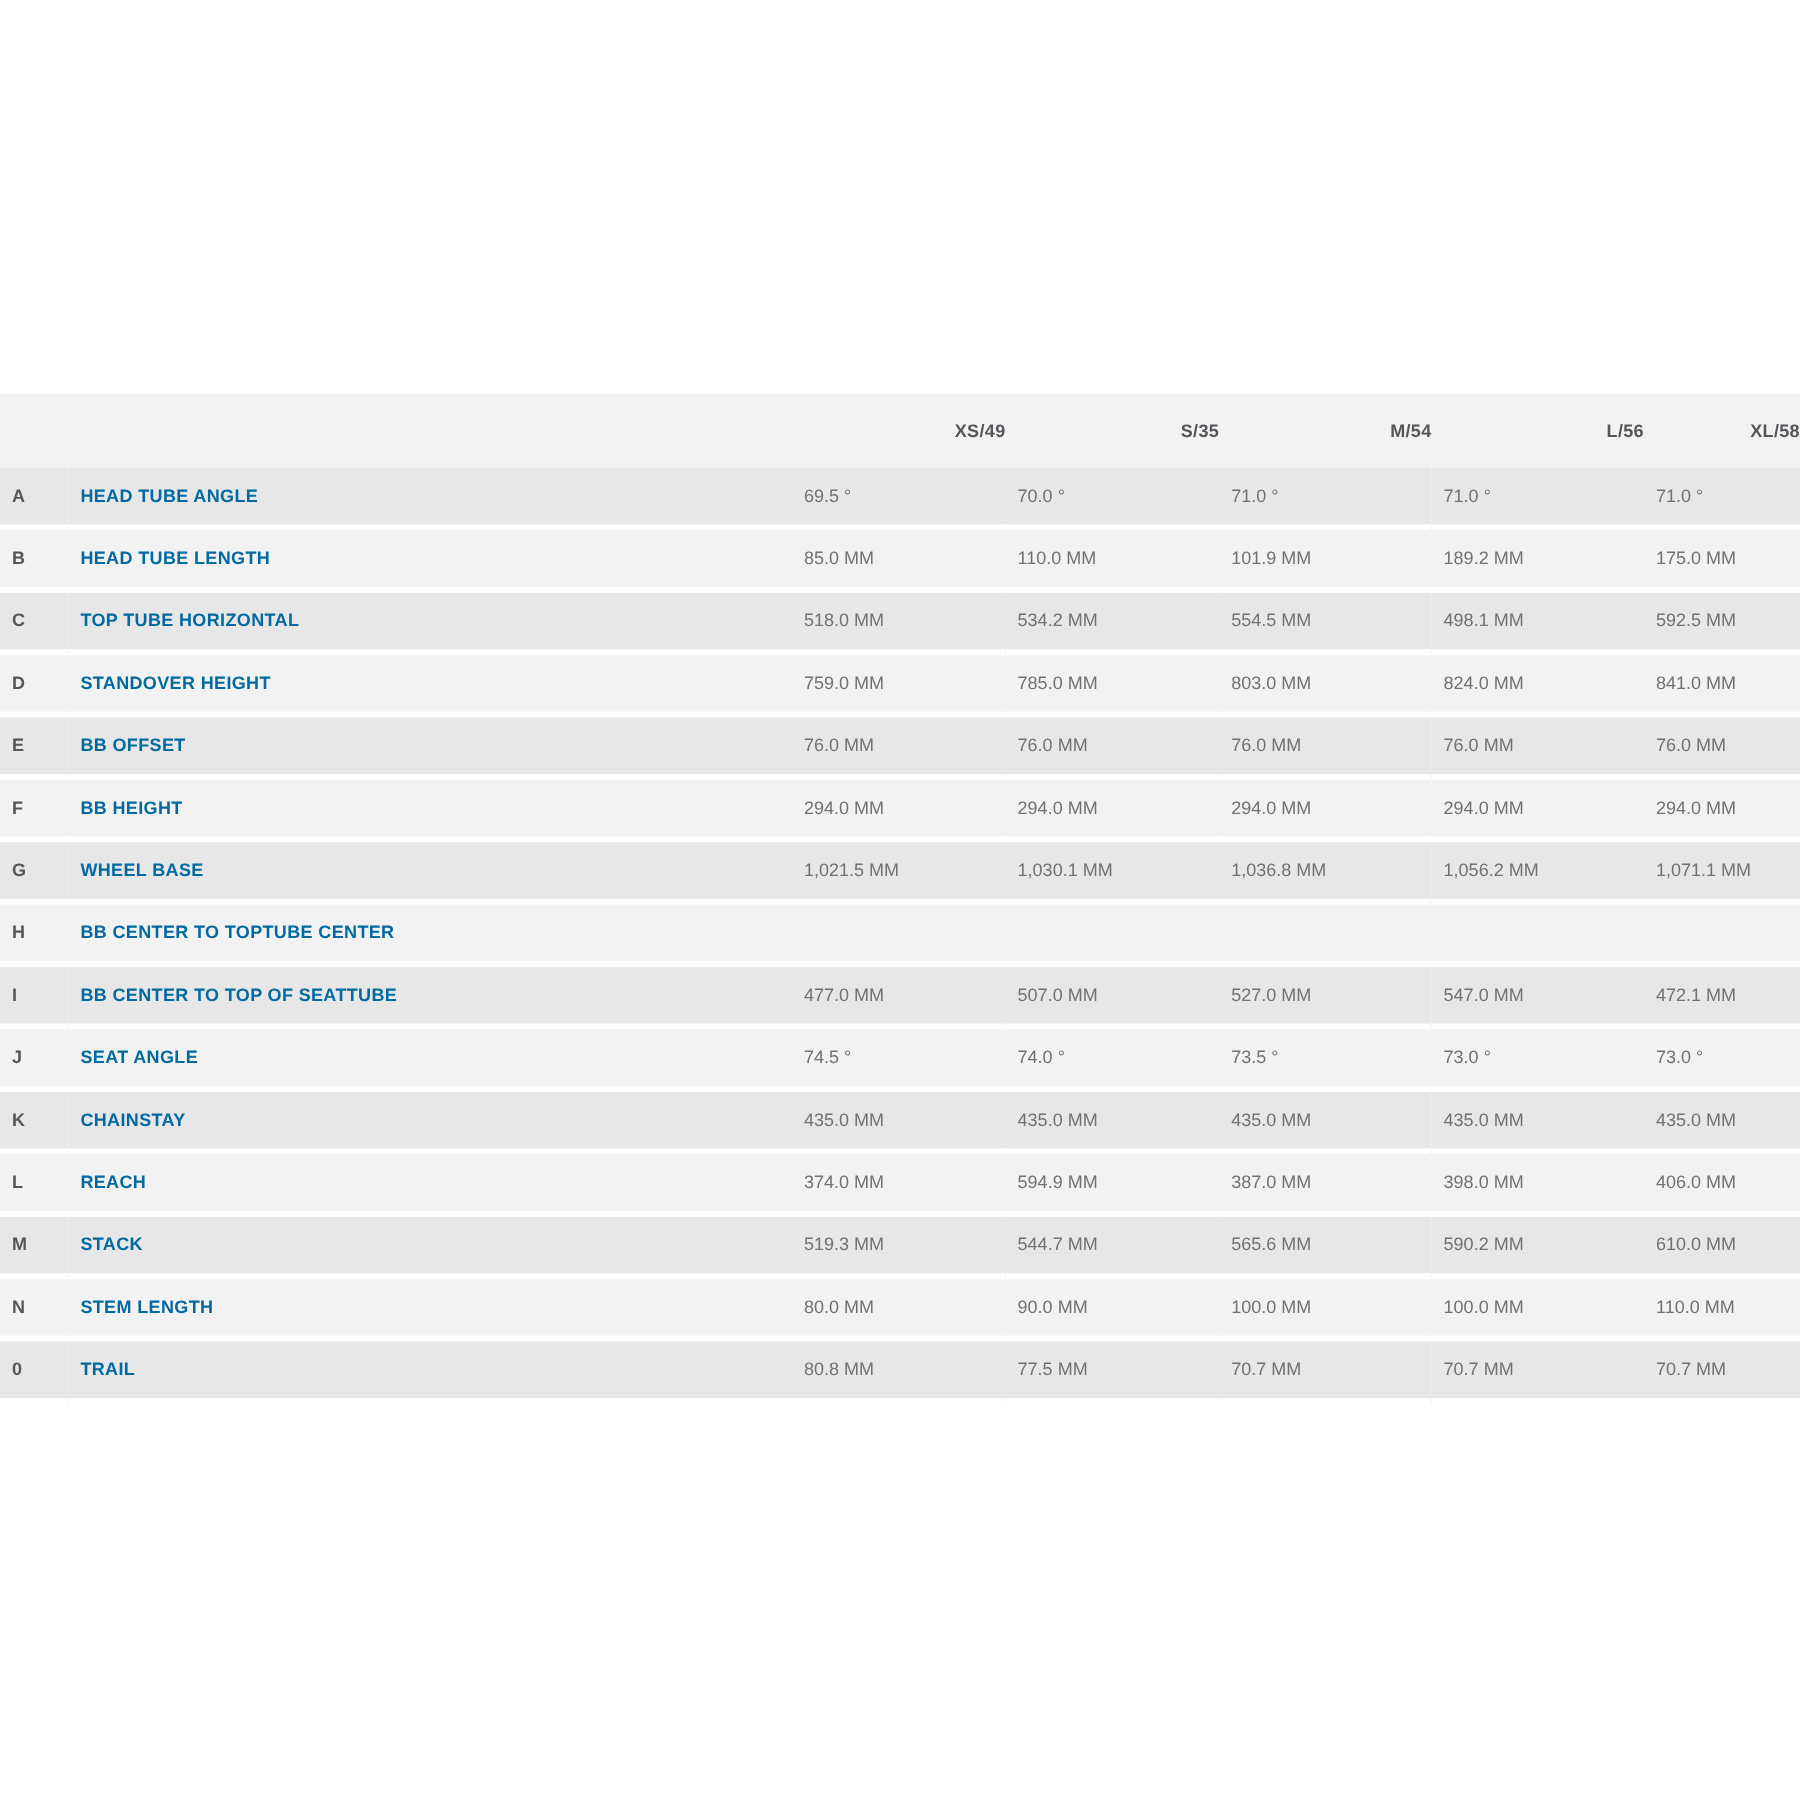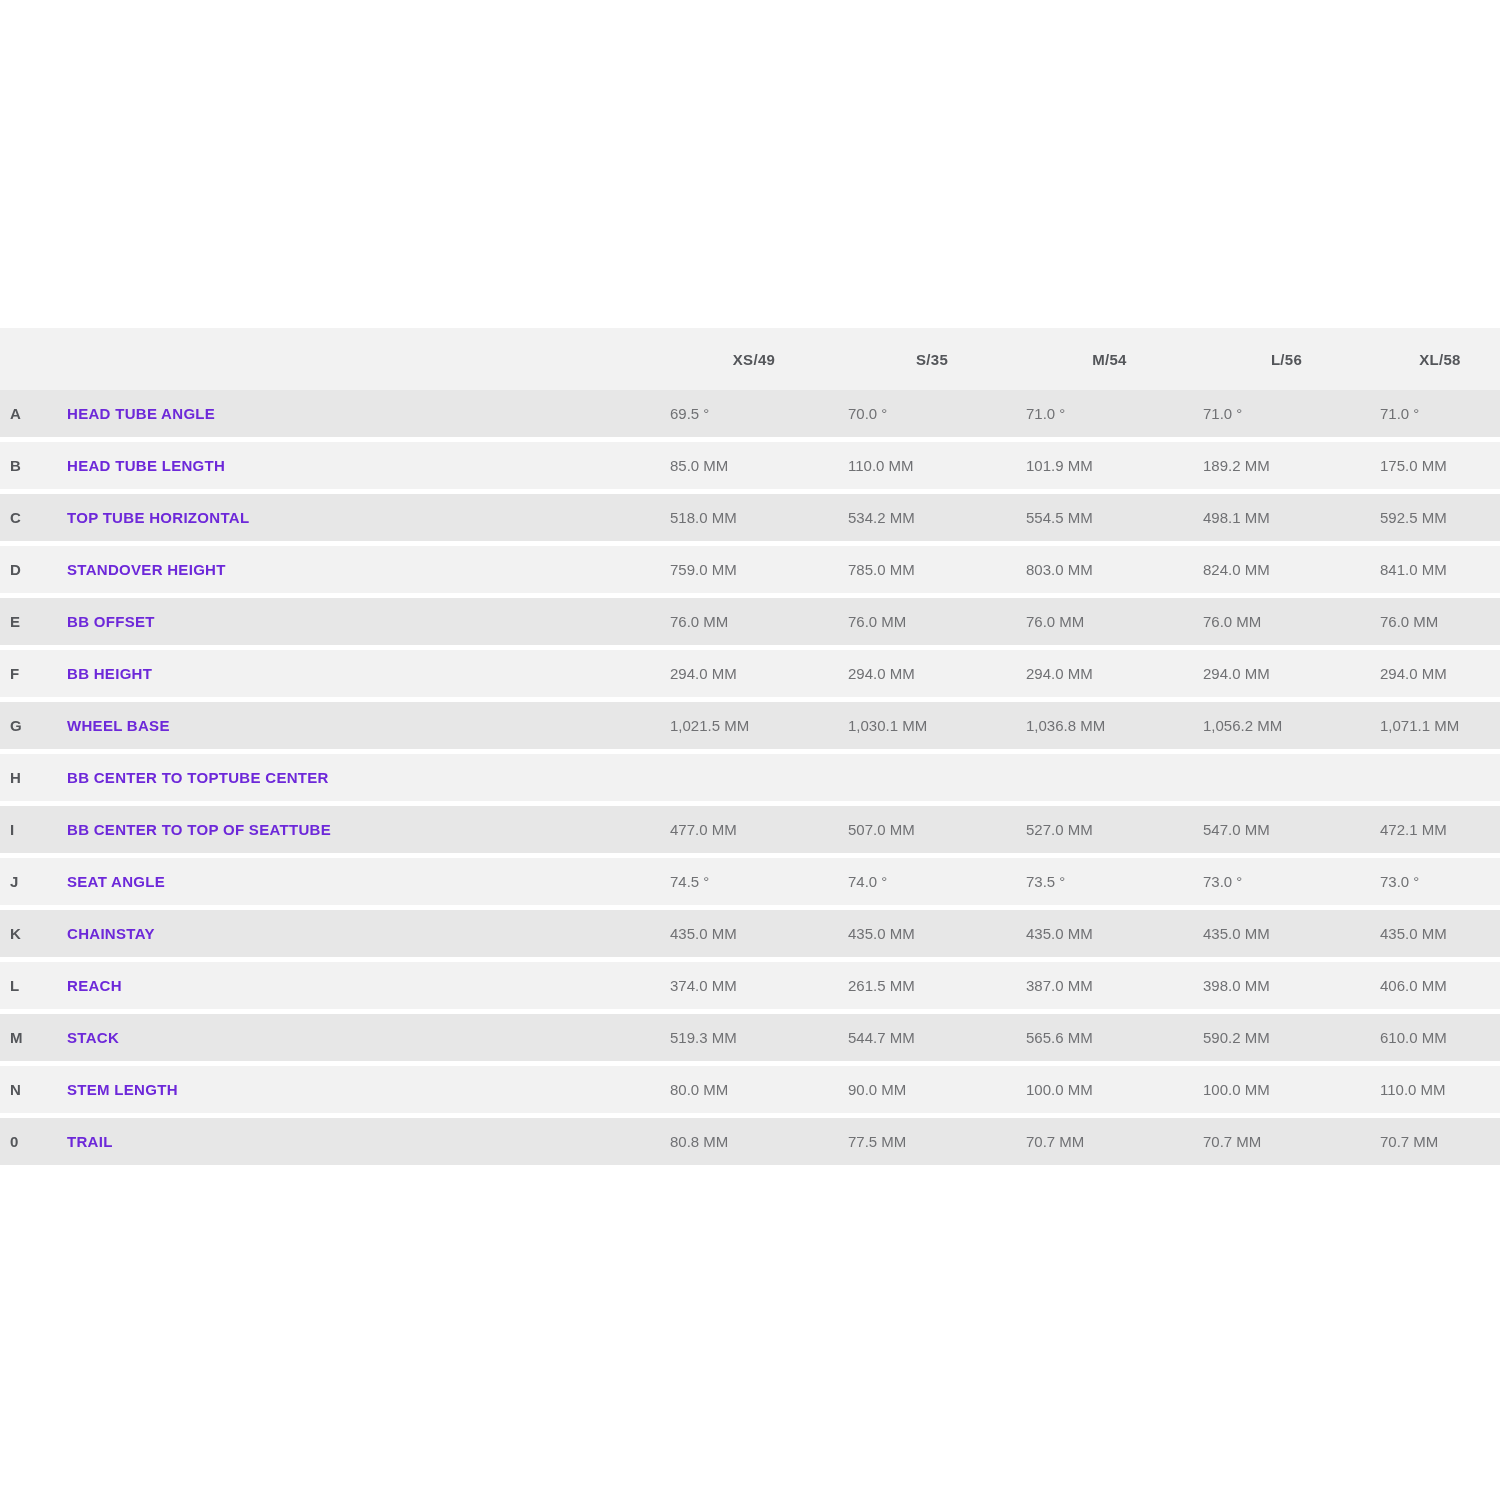--- a/index.html
+++ b/index.html
@@ -28,21 +28,21 @@
   }
   table.geo col.c-letter { width: 57px; }
   table.geo col.c-label  { width: 603px; }
   table.geo col.c-size   { width: 178px; }
   table.geo col.c-size2  { width: 177px; }
   table.geo col.c-last   { width: 130px; }
 
   table.geo thead th {
     height: 62px;
     background: #f2f2f2;
-    text-align: center;
+    text-align: right;
     vertical-align: middle;
     font-size: 15px;
     font-weight: bold;
     color: #54565a;
     letter-spacing: 0.3px;
     padding: 0 0 0 10px;
   }
   table.geo thead th.h-label { padding-left: 13px; }
 
   table.geo tbody td {
@@ -57,21 +57,21 @@
   table.geo tbody tr.odd td  { background: #e7e7e7; }
   table.geo tbody tr.even td { background: #f2f2f2; }
 
   td.letter {
     font-weight: bold;
     color: #54565a;
     letter-spacing: 0.3px;
   }
   td.label {
     font-weight: bold;
-    color: #6d28d9;
+    color: #0369a1;
     font-size: 15.5px;
     letter-spacing: 0.3px;
     padding-left: 13px;
   }
   td.value {
     color: #707174;
   }
 </style>
 </head>
 <body>
@@ -197,21 +197,21 @@
           <td class="value">435.0 MM</td>
           <td class="value">435.0 MM</td>
           <td class="value">435.0 MM</td>
           <td class="value">435.0 MM</td>
           <td class="value">435.0 MM</td>
         </tr>
         <tr class="even">
           <td class="letter">L</td>
           <td class="label">REACH</td>
           <td class="value">374.0 MM</td>
-          <td class="value">261.5 MM</td>
+          <td class="value">594.9 MM</td>
           <td class="value">387.0 MM</td>
           <td class="value">398.0 MM</td>
           <td class="value">406.0 MM</td>
         </tr>
         <tr class="odd">
           <td class="letter">M</td>
           <td class="label">STACK</td>
           <td class="value">519.3 MM</td>
           <td class="value">544.7 MM</td>
           <td class="value">565.6 MM</td>

